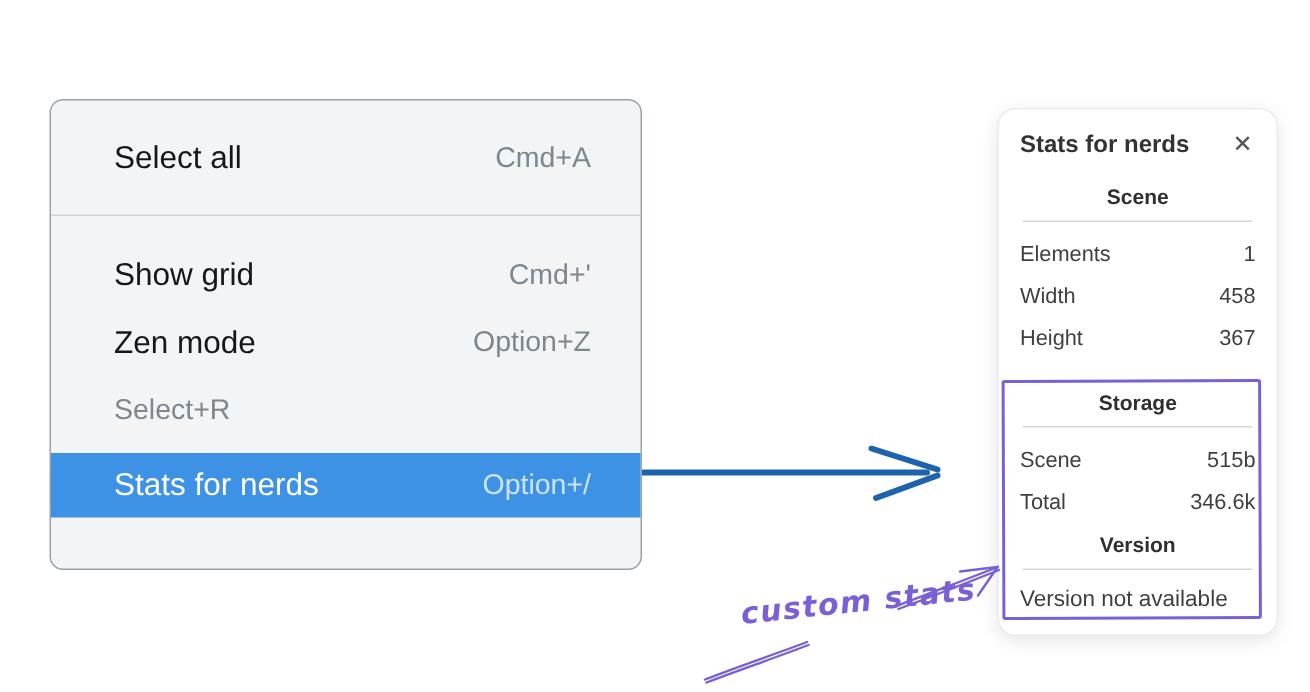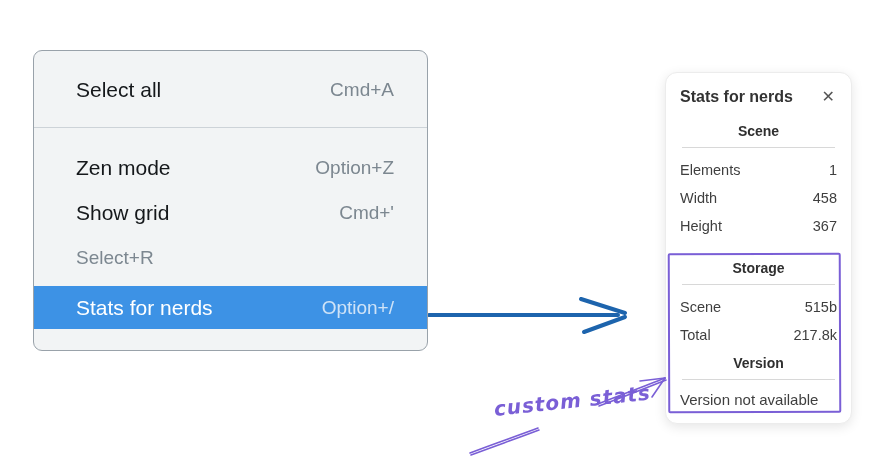--- a/index.html
+++ b/index.html
@@ -9,25 +9,25 @@
     --menu-bg:#f2f4f5;
     --menu-border:#99a2aa;
   }
   *{box-sizing:border-box;margin:0;padding:0;}
   html,body{background:#ffffff;}
   body{font-family:"Liberation Sans", sans-serif;}
   .canvas{position:relative;width:873px;height:461px;background:#ffffff;overflow:hidden;}
 
   
   .context-menu{
-    position:absolute;left:33px;top:50px;width:395px;
+    position:absolute;left:33px;top:66px;width:395px;
     background:var(--menu-bg);
     border:1.5px solid var(--menu-border);
     border-radius:9px;
-    padding:16px 0 21px 0;
+    padding:16px 0 34px 0;
   }
   .menu-row{
     height:45px;display:flex;align-items:center;justify-content:space-between;
     padding:0 33px 0 42px;cursor:default;
   }
   .menu-label{font-size:21px;color:#15181b;}
   .menu-shortcut{font-size:19px;color:#7c8790;}
   .menu-divider{height:0;border-top:1px solid #cdd3d8;margin:15px 0 17px 0;}
   .menu-row.highlighted{
     height:43px;margin-top:6px;
@@ -84,26 +84,26 @@
 
 <div class="canvas">
 
   <div class="context-menu">
     <div class="menu-row">
       <span class="menu-label">Select all</span>
       <span class="menu-shortcut">Cmd+A</span>
     </div>
     <div class="menu-divider"></div>
     <div class="menu-row">
+      <span class="menu-label">Show grid</span>
+      <span class="menu-shortcut">Cmd+'</span>
+    </div>
+    <div class="menu-row">
       <span class="menu-label">Zen mode</span>
       <span class="menu-shortcut">Option+Z</span>
-    </div>
-    <div class="menu-row">
-      <span class="menu-label">Show grid</span>
-      <span class="menu-shortcut">Cmd+'</span>
     </div>
     <div class="menu-row">
       <span class="menu-shortcut">Select+R</span>
     </div>
     <div class="menu-row highlighted">
       <span class="menu-label">Stats for nerds</span>
       <span class="menu-shortcut">Option+/</span>
     </div>
   </div>
 
@@ -138,21 +138,21 @@
 
     <div class="section-storage">
       <div class="section-heading">Storage</div>
       <hr class="section-rule">
       <div class="stat-row">
         <span>Scene</span>
         <span>515b</span>
       </div>
       <div class="stat-row">
         <span>Total</span>
-        <span>217.8k</span>
+        <span>346.6k</span>
       </div>
     </div>
 
     <div class="section-version">
       <div class="section-heading">Version</div>
       <hr class="section-rule">
       <div class="version-note">Version not available</div>
     </div>
   </div>
 

